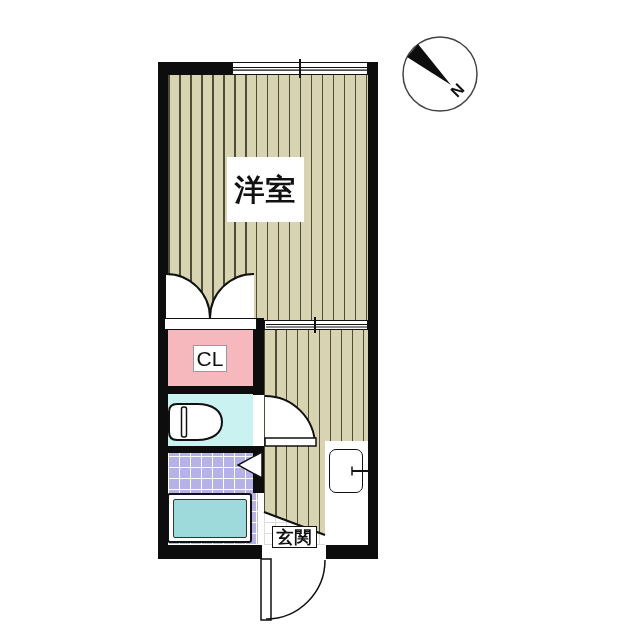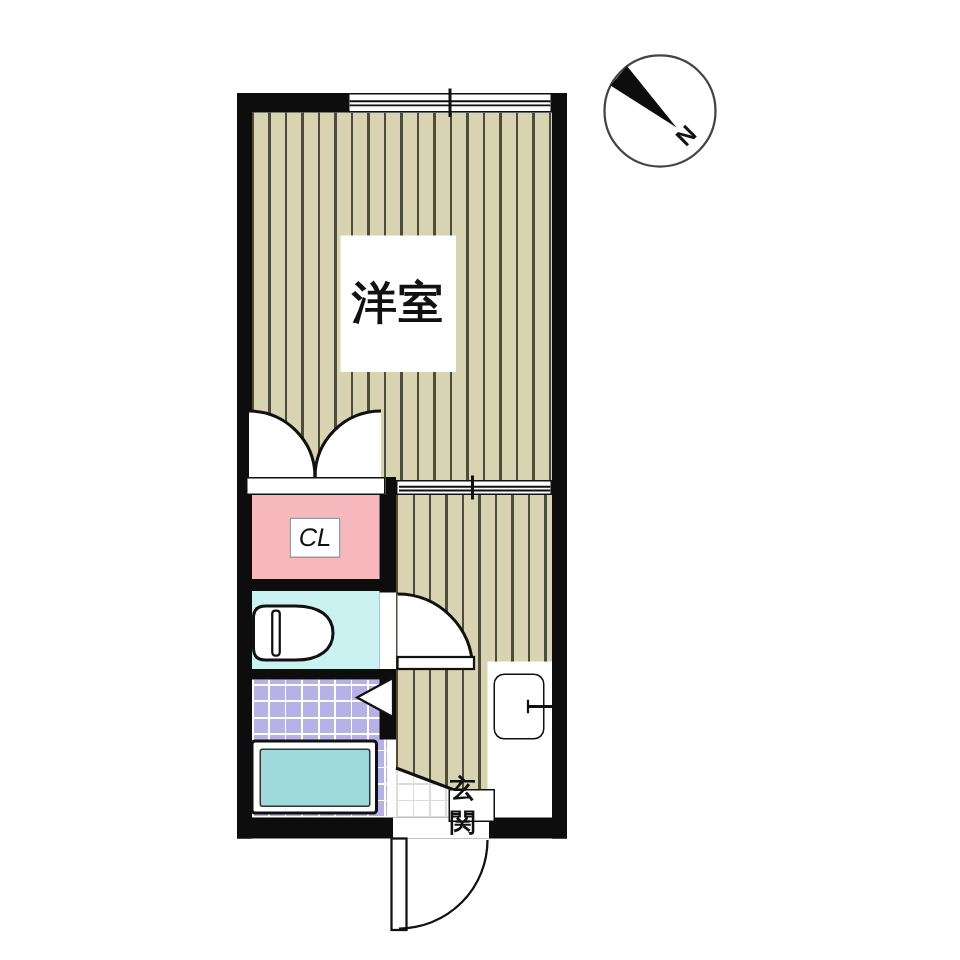--- a/index.html
+++ b/index.html
@@ -11,21 +11,21 @@
            background-image:repeating-linear-gradient(90deg, rgba(62,62,44,0.9) 0 1.5px, transparent 1.5px 11px);}
   .bathtiles{background-color:#b7b2e6;
              background-image:repeating-linear-gradient(90deg,#ffffff 0 1px,transparent 1px 11px),
                               repeating-linear-gradient(0deg,#ffffff 0 1px,transparent 1px 11px);}
   .genkantiles{background-color:#ffffff;
                background-image:repeating-linear-gradient(90deg,#dcdcdc 0 1px,transparent 1px 11px),
                                 repeating-linear-gradient(0deg,#dcdcdc 0 1px,transparent 1px 11px);}
   .winbox{background:#fff;border:1.7px solid #111;}
   .labelbox{background:#fff;display:flex;align-items:center;justify-content:center;color:#111;}
   #room-label{flex-direction:column;font-size:30px;line-height:37px;font-weight:600;letter-spacing:1px;}
-  #cl-label{font-size:17px;border:1px solid #9a9a9a;font-style:italic;}
+  #cl-label{font-size:21px;border:1px solid #9a9a9a;}
   #genkan-label{font-size:17px;border:1.6px solid #111;font-weight:600;letter-spacing:1px;}
   svg{position:absolute;left:0;top:0;}
 </style>
 </head>
 <body>
 
 <div id="stage">
 
   <div class="abs stripes" style="left:168px;top:75px;width:200px;height:245px;"></div>
   <div class="abs stripes" style="left:264px;top:320px;width:104px;height:228px;
@@ -101,23 +101,23 @@
       <rect x="181.5" y="407" width="5" height="30" rx="2" fill="#fff" stroke="#111" stroke-width="1.5"></rect>
     </g>
 
     <g>
       <circle cx="440" cy="74" r="37" fill="#fff" stroke="#444" stroke-width="1.5"></circle>
       <polygon points="451,85 407,57 418,44" fill="#0d0d0d"></polygon>
       <text x="457" y="96" font-size="16" font-weight="bold" fill="#111" text-anchor="middle" transform="rotate(-45 457 90)">N</text>
     </g>
   </svg>
 
-  <div id="room-label" class="abs labelbox" style="left:227px;top:157px;width:77px;height:91px;">
+  <div id="room-label" class="abs labelbox" style="left:227px;top:157px;width:77px;height:65px;">
     <span>洋室</span>
   </div>
   <div id="cl-label" class="abs labelbox" style="left:193px;top:345px;width:34px;height:27px;">
     <span>CL</span>
   </div>
-  <div id="genkan-label" class="abs labelbox" style="left:272px;top:526px;width:31px;height:22px;margin-left:27px;">
+  <div id="genkan-label" class="abs labelbox" style="left:272px;top:526px;width:45px;height:22px;">
     <span>玄関</span>
   </div>
 
 </div>
 
 </body></html>

